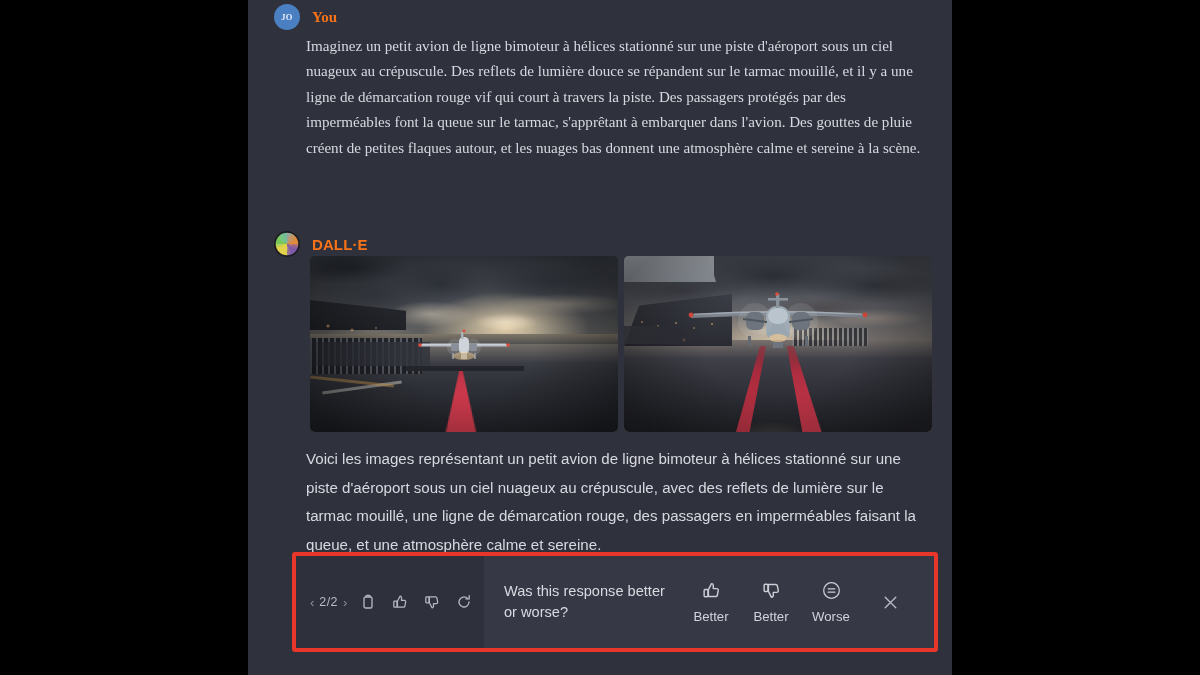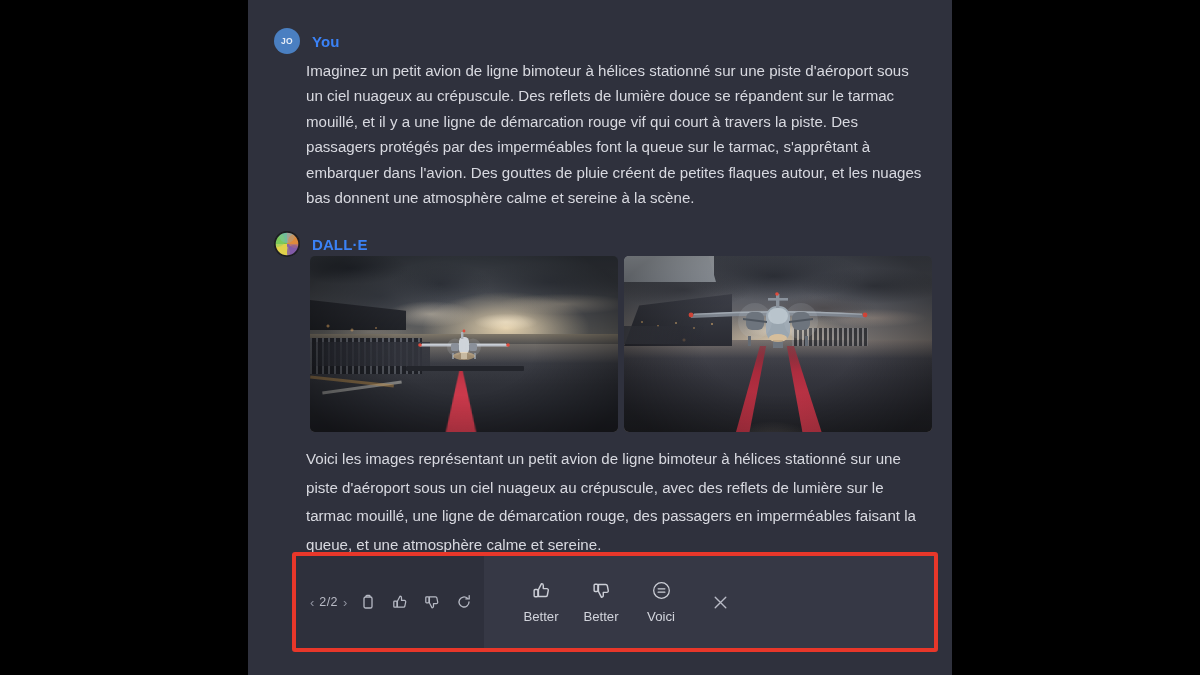--- a/index.html
+++ b/index.html
@@ -46,21 +46,21 @@
 
   .avatar-dalle {
     width: 26px; height: 26px; border-radius: 50%;
     flex: none; overflow: hidden;
     background: #222;
     position: relative;
   }
 
   .sender-name {
     font-size: 15px; font-weight: bold;
-    color: #3b82f6; letter-spacing: .1px;
+    color: #f97316; letter-spacing: .1px;
   }
 
   .msg-body {
     margin-left: 58px;
     margin-top: 4px;
     color: #d8d9e0;
     font-size: 15.1px;
     line-height: 25.4px;
     width: 620px;
   }
@@ -325,21 +325,21 @@
 
   svg { display: block; }
 </style>
 </head>
 <body>
 
 <div id="stage">
 
   <div id="chat-column">
 
-    <div class="msg-block" style="top:28px;">
+    <div class="msg-block" style="top:4px;font-family:Liberation Serif, serif;">
       <div class="msg-head" style="margin-left:26px;">
         <div class="avatar-user">JO</div>
         <div class="sender-name">You</div>
       </div>
       <div class="msg-body">Imaginez un petit avion de ligne bimoteur à hélices stationné sur une piste d'aéroport sous un ciel nuageux au crépuscule. Des reflets de lumière douce se répandent sur le tarmac mouillé, et il y a une ligne de démarcation rouge vif qui court à travers la piste. Des passagers protégés par des imperméables font la queue sur le tarmac, s'apprêtant à embarquer dans l'avion. Des gouttes de pluie créent de petites flaques autour, et les nuages bas donnent une atmosphère calme et sereine à la scène.</div>
     </div>
 
     <div class="msg-block" style="top:441px;">
       <div class="msg-body assistant">Voici les images représentant un petit avion de ligne bimoteur à hélices stationné sur une piste d'aéroport sous un ciel nuageux au crépuscule, avec des reflets de lumière sur le tarmac mouillé, une ligne de démarcation rouge, des passagers en imperméables faisant la queue, et une atmosphère calme et sereine.</div>
     </div>
@@ -490,20 +490,21 @@
         <svg width="16" height="16" viewBox="0 0 16 16" fill="none" stroke="currentColor" stroke-width="1.3" stroke-linecap="round">
           <path d="M13 8 a5 5 0 1 1-1.6-3.7"></path>
           <path d="M13.2 1.6 V4.9 H9.9"></path>
         </svg>
       </div>
 
     </div>
 
     <div id="feedback-panel">
 
+      <div class="fb-question">Was this response better or worse?</div>
 
       <div id="rating-group">
 
         <div class="rating-btn">
           <span>
             <svg width="19" height="19" viewBox="0 0 16 16" fill="none" stroke="currentColor" stroke-width="1.2" stroke-linejoin="round">
               <path d="M5.4 7.2 L8 2.2 a1.5 1.5 0 0 1 1.5 1.5 V6.4 h3 a1.2 1.2 0 0 1 1.2 1.4 l-.8 4.2 a1.4 1.4 0 0 1-1.4 1.1 H5.4 Z"></path>
               <rect x="1.8" y="7.2" width="3.2" height="6" rx=".8"></rect>
             </svg>
           </span>
@@ -520,21 +521,21 @@
           <span class="rating-label">Better</span>
         </div>
 
         <div class="rating-btn">
           <span>
             <svg width="19" height="19" viewBox="0 0 18 18" fill="none" stroke="currentColor" stroke-width="1.2" stroke-linecap="round">
               <circle cx="9" cy="9" r="7.4"></circle>
               <path d="M5.8 7.4 H12.2 M5.8 10.6 H12.2"></path>
             </svg>
           </span>
-          <span class="rating-label">Voici</span>
+          <span class="rating-label">Worse</span>
         </div>
 
       </div>
 
       <div id="close-btn">
         <svg width="19" height="19" viewBox="0 0 18 18" fill="none" stroke="currentColor" stroke-width="1.3" stroke-linecap="round">
           <path d="M4 4 L14 14 M14 4 L4 14"></path>
         </svg>
       </div>
 

